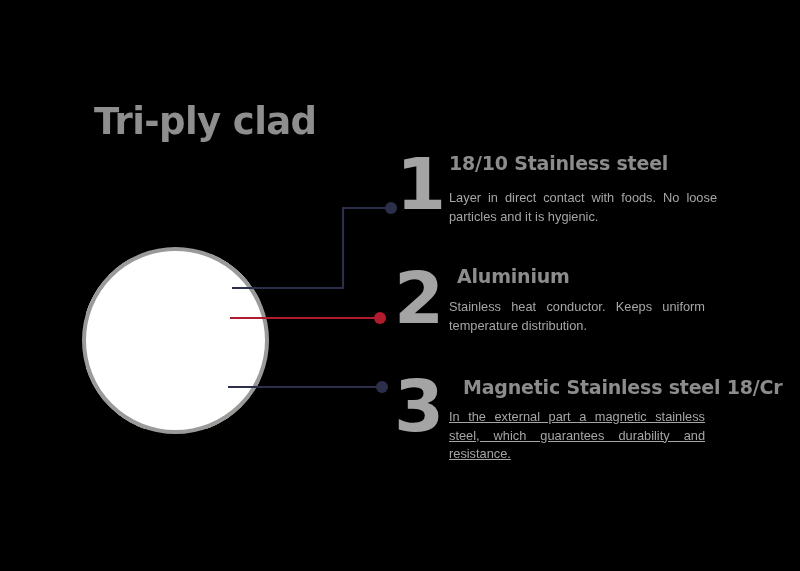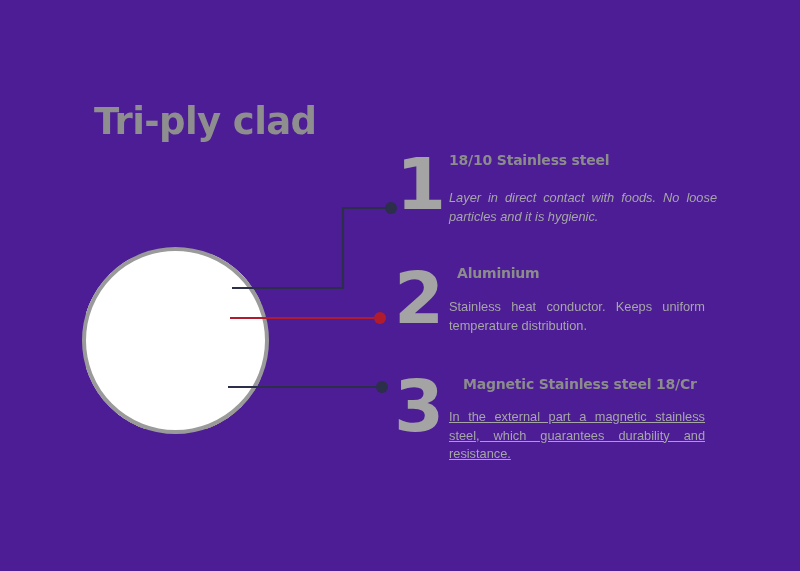--- a/index.html
+++ b/index.html
@@ -4,21 +4,21 @@
 <style>
   html, body {
     margin: 0;
     padding: 0;
     background: #ffffff;
   }
   #canvas {
     position: relative;
     width: 800px;
     height: 571px;
-    background: #4c1d95;
+    background: #000000;
     overflow: hidden;
     font-family: "Liberation Sans", sans-serif;
   }
 
   
   #title {
     position: absolute;
     left: 94px;
     top: 104px;
     width: 300px;
@@ -187,21 +187,21 @@
     font-family: "DejaVu Sans", sans-serif;
     font-size: 72px;
     font-weight: bold;
     color: #a4a4a4;
     line-height: 1;
     letter-spacing: -2px;
   }
   .item-head {
     position: absolute;
     font-family: "DejaVu Sans", sans-serif;
-    font-size: 14px;
+    font-size: 19px;
     font-weight: bold;
     color: #8c8c8c;
     white-space: nowrap;
     letter-spacing: -0.2px;
   }
   .item-body {
     position: absolute;
     font-family: "Liberation Sans", sans-serif;
     font-size: 12.8px;
     line-height: 1.45;
@@ -239,21 +239,21 @@
     <line x1="230" y1="318" x2="376" y2="318" stroke="#b01b2e" stroke-width="2.2"></line>
     <circle cx="380" cy="318" r="6" fill="#b01b2e"></circle>
 
     <line x1="228" y1="387" x2="378" y2="387" stroke="#2b2f4a" stroke-width="2.2"></line>
     <circle cx="382" cy="387" r="6" fill="#2b2f4a"></circle>
   </svg>
 
   <div class="item">
     <div class="num" style="left:396px; top:148px;">1</div>
     <div class="item-head" style="left:449px; top:152px;">18/10 Stainless steel</div>
-    <div class="item-body" style="left:449px; top:189px; width:268px;font-style:italic;">Layer in direct contact with foods. No loose particles and it is hygienic.</div>
+    <div class="item-body" style="left:449px; top:189px; width:268px;">Layer in direct contact with foods. No loose particles and it is hygienic.</div>
   </div>
 
   <div class="item">
     <div class="num" style="left:394px; top:262px;">2</div>
     <div class="item-head" style="left:449px; top:265px;margin-left:8px;">Aluminium</div>
     <div class="item-body" style="left:449px; top:298px; width:256px;">Stainless heat conductor. Keeps uniform temperature distribution.</div>
   </div>
 
   <div class="item">
     <div class="num" style="left:394px; top:370px;">3</div>

